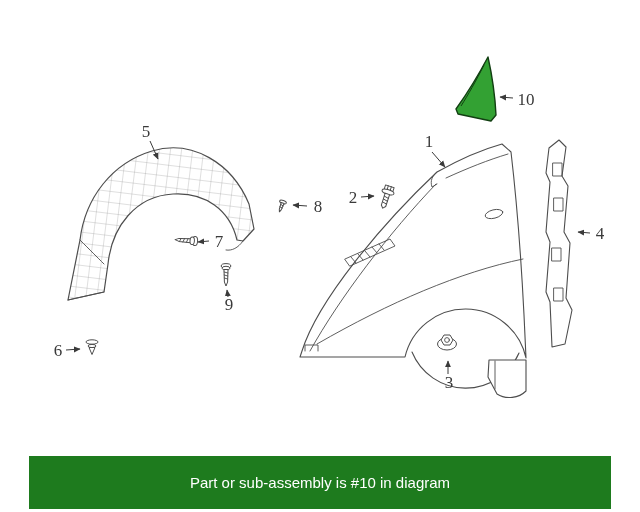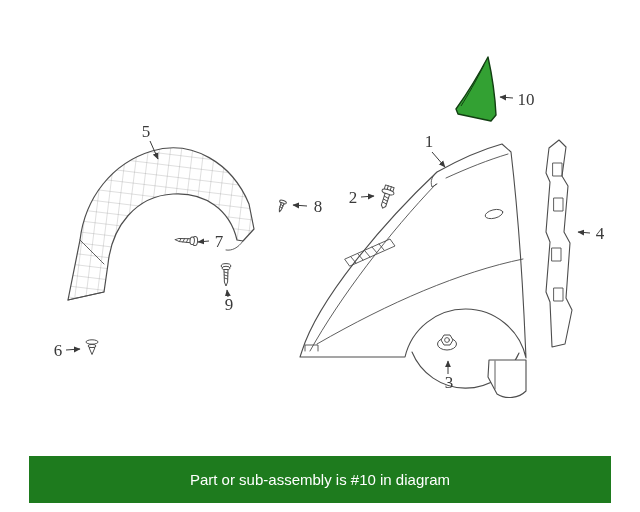--- a/index.html
+++ b/index.html
@@ -20,21 +20,21 @@
                stroke-linejoin: round; }
   .hl        { fill: var(--highlight-fill, #33a133); stroke: var(--highlight-stroke, #123f12);
                stroke-width: 1.4; stroke-linejoin: round; }
   .hl-inner  { fill: none; stroke: var(--highlight-stroke, #123f12); stroke-width: 1; }
   .callout   { font: 17px "Liberation Serif", serif; fill: var(--label-color, #3a3a3a); }
   .leader    { stroke: var(--label-color, #3a3a3a); stroke-width: 1; fill: none; }
   .arrowhead { fill: var(--label-color, #3a3a3a); }
 
   
   .banner {
-    position: absolute; left: 29px; top: 456px; width: 582px; height: 47px;
+    position: absolute; left: 29px; top: 456px; width: 582px; height: 53px;
     background: var(--banner-bg, #1e7b1e); color: var(--banner-text, #fff);
     display: flex; flex-direction: column; justify-content: center; align-items: center;
     text-align: center; font-family: "Liberation Sans", sans-serif;
     font-size: 15px; line-height: 21px;
   }
 </style>
 </head>
 <body>
 
 <div class="stage">

